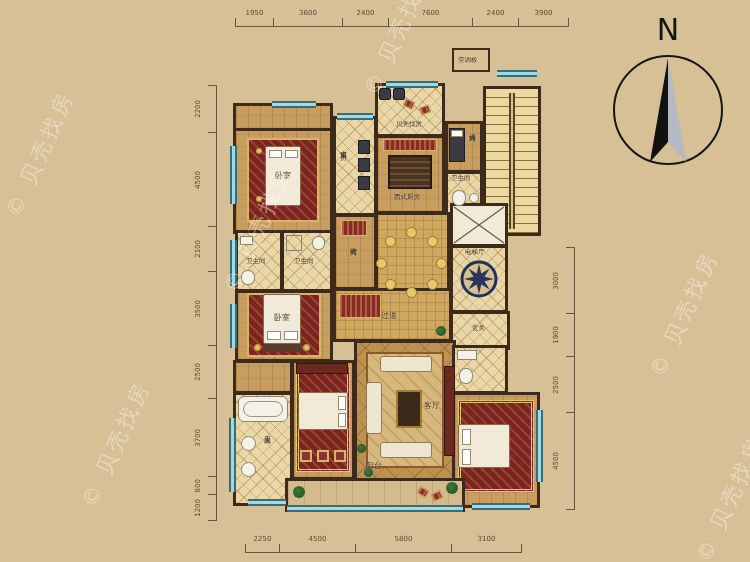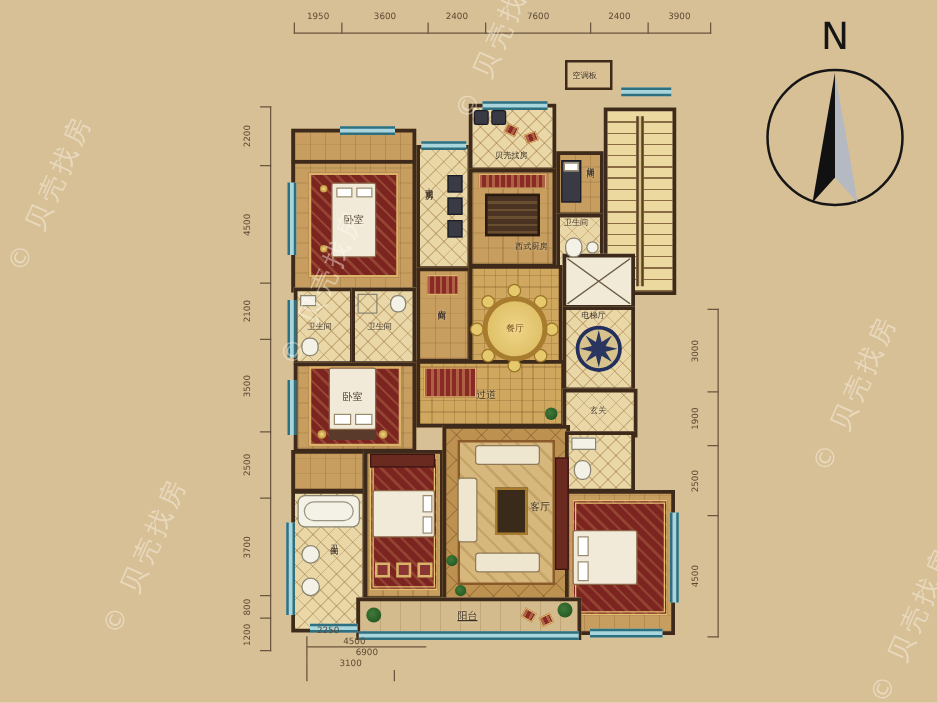--- a/index.html
+++ b/index.html
@@ -90,30 +90,30 @@
         <span>7600</span>
       </div>
     <div class="dim-seg-h" style="width:45px">
         <span>2400</span>
       </div>
     <div class="dim-seg-h last" style="width:49px">
         <span>3900</span>
       </div>
   </div>
 
-  <div class="dim-row" style="left:245px;top:509px;flex-direction:column;">
+  <div class="dim-row" style="left:245px;top:544px;">
     <div class="hline"></div>
     <div class="dim-seg-h" style="width:33px">
         <span>2250</span>
       </div>
     <div class="dim-seg-h" style="width:75px">
         <span>4500</span>
       </div>
     <div class="dim-seg-h" style="width:95px">
-        <span>6900</span>
+        <span>5800</span>
       </div>
     <div class="dim-seg-h last" style="width:69px">
         <span>3100</span>
       </div>
   </div>
 
   <div class="dim-col" style="left:208px;top:85px;">
     <div class="vline"></div>
     <div class="dim-seg-v" style="height:46px">
         <span>2200</span>
@@ -178,21 +178,21 @@
   <div class="room floor-diamond" style="left:375px;top:83px;width:70px;height:54px;"></div>
   <div class="fix dark" style="left:379px;top:88px;width:12px;height:12px;border-radius:2px;"></div>
   <div class="fix dark" style="left:393px;top:88px;width:12px;height:12px;border-radius:2px;"></div>
   <div class="rug" style="left:404px;top:100px;width:10px;height:8px;transform:rotate(25deg);"></div>
   <div class="rug" style="left:420px;top:106px;width:10px;height:8px;transform:rotate(-20deg);"></div>
   <div class="lbl small" style="left:396px;top:121px;">贝壳找房</div>
 
   <div class="room floor-wood" style="left:375px;top:135px;width:70px;height:79px;"></div>
   <div class="rug" style="left:383px;top:139px;width:54px;height:12px;"></div>
   <div class="island" style="left:388px;top:155px;width:44px;height:34px;"></div>
-  <div class="lbl small" style="left:412px;top:194px;">西式厨房</div>
+  <div class="lbl small" style="left:394px;top:194px;">西式厨房</div>
 
   <div class="room floor-wood" style="left:445px;top:121px;width:38px;height:52px;"></div>
   <div class="fix dark" style="left:449px;top:128px;width:16px;height:34px;">
     <div class="pillow" style="left:1px;top:1px;width:12px;height:7px;"></div>
   </div>
   <div class="lbl v small" style="left:469px;top:128px;">保姆间</div>
 
   <div class="room floor-diamond" style="left:445px;top:171px;width:38px;height:46px;"></div>
   <div class="lbl small" style="left:451px;top:175px;">卫生间</div>
   <div class="fix halfround" style="left:452px;top:190px;width:14px;height:16px;"></div>
@@ -226,23 +226,20 @@
 
   <div class="room floor-parquet" style="left:375px;top:212px;width:75px;height:102px;"></div>
   <div class="chair" style="left:436px;top:258px;"></div>
   <div class="chair" style="left:427px;top:279px;"></div>
   <div class="chair" style="left:406px;top:287px;"></div>
   <div class="chair" style="left:385px;top:279px;"></div>
   <div class="chair" style="left:376px;top:258px;"></div>
   <div class="chair" style="left:385px;top:236px;"></div>
   <div class="chair" style="left:406px;top:227px;"></div>
   <div class="chair" style="left:427px;top:236px;"></div>
-  <div style="position:absolute;left:386px;top:237px;width:52px;height:52px;border-radius:50%;background:radial-gradient(circle,#f0d588,#d9b95c);border:4px solid #a87c2e;box-sizing:border-box;z-index:5;display:flex;align-items:center;justify-content:center;">
-    <span class="lbl" style="position:static;font-size:7px;color:#7a4a10;">餐厅</span>
-  </div>
 
   <div class="room floor-diamond" style="left:235px;top:230px;width:48px;height:62px;"></div>
   <div class="fix" style="left:240px;top:236px;width:13px;height:9px;"></div>
   <div class="fix halfround" style="left:241px;top:270px;width:14px;height:15px;"></div>
   <div class="lbl small" style="left:246px;top:258px;">卫生间</div>
 
   <div class="room floor-diamond" style="left:281px;top:230px;width:52px;height:62px;"></div>
   <div class="fix" style="left:286px;top:235px;width:16px;height:16px;background:transparent;"></div>
   <div class="fix halfround" style="left:312px;top:236px;width:13px;height:14px;"></div>
   <div class="lbl small" style="left:294px;top:258px;">卫生间</div>
@@ -303,21 +300,21 @@
   <div class="fix halfround" style="left:459px;top:368px;width:14px;height:16px;"></div>
 
   <div class="room floor-wood" style="left:452px;top:392px;width:88px;height:116px;"></div>
   <div class="carpet ornate" style="left:458px;top:400px;width:76px;height:92px;"></div>
   <div class="bed" style="left:458px;top:424px;width:52px;height:44px;">
     <div class="pillow" style="left:3px;top:4px;width:9px;height:16px;"></div>
     <div class="pillow" style="left:3px;top:24px;width:9px;height:16px;"></div>
   </div>
 
   <div class="room floor-balcony" style="left:285px;top:478px;width:180px;height:34px;"></div>
-  <div class="lbl" style="left:366px;top:489px;text-decoration:underline;">阳台</div>
+  <div class="lbl" style="left:366px;top:462px;">阳台</div>
   <div class="plant" style="left:293px;top:486px;width:12px;height:12px;"></div>
   <div class="plant" style="left:446px;top:482px;width:12px;height:12px;"></div>
   <div class="rug" style="left:418px;top:488px;width:10px;height:8px;transform:rotate(30deg);"></div>
   <div class="rug" style="left:432px;top:492px;width:10px;height:8px;transform:rotate(-25deg);"></div>
 
   <div class="win-h" style="left:386px;top:81px;width:52px;"></div>
   <div class="win-h" style="left:337px;top:113px;width:36px;"></div>
   <div class="win-h" style="left:272px;top:101px;width:44px;"></div>
   <div class="win-h" style="left:497px;top:70px;width:40px;"></div>
   <div class="win-v" style="left:230px;top:146px;height:58px;"></div>

